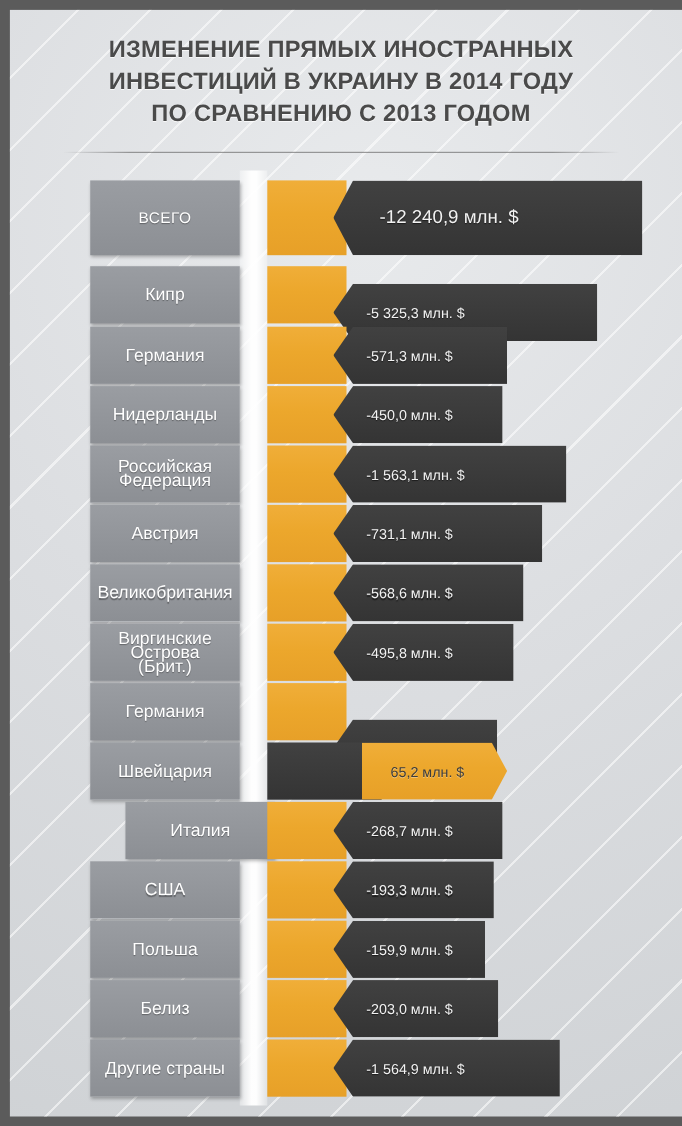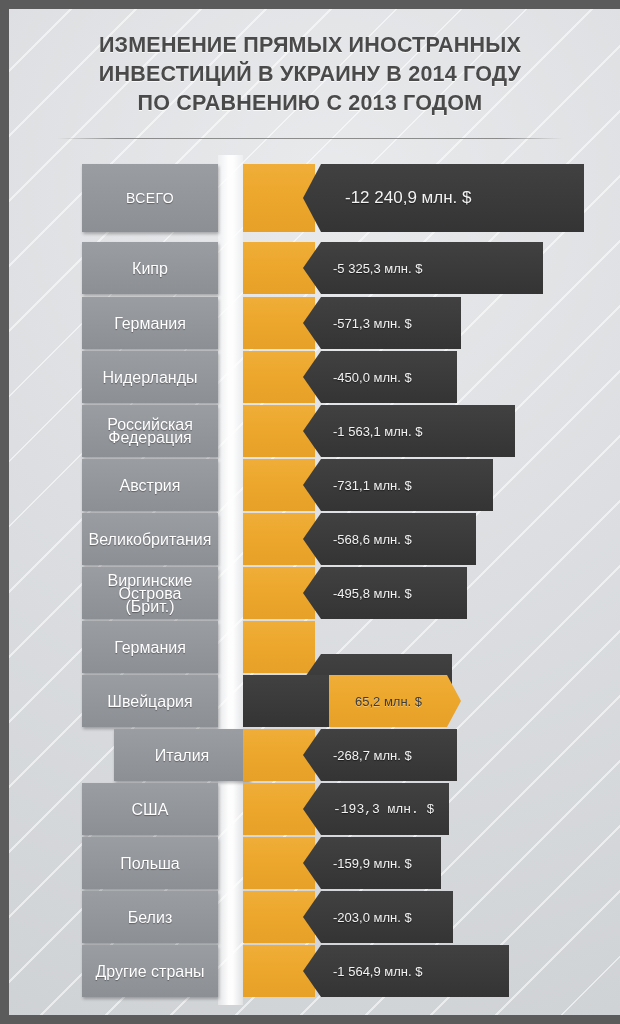--- a/index.html
+++ b/index.html
@@ -140,21 +140,21 @@
             <div class="orange" style="width: 72px; height: 68px;"></div>
             <div class="dark" style="left: 60px; width: 281px; height: 68px;">
               <span>-12 240,9 млн. $</span>
             </div>
           </div>
         </div>
         <div class="row">
           <div class="label-box" style="top: 87px; height: 52px;">Кипр</div>
           <div class="bar-wrap" style="top: 87px; height: 52px; width: 300px;">
             <div class="orange" style="width: 72px; height: 52px;"></div>
-            <div class="dark" style="left: 60px; width: 240px; height: 52px;">
+            <div class="dark" style="left: 60px; width: 240px; height: 52px; margin-top: 16px;">
               <span>-5 325,3 млн. $</span>
             </div>
           </div>
         </div>
         <div class="row">
           <div class="label-box" style="top: 142px; height: 52px;">Германия</div>
           <div class="bar-wrap" style="top: 142px; height: 52px; width: 218px;">
             <div class="orange" style="width: 72px; height: 52px;"></div>
             <div class="dark" style="left: 60px; width: 158px; height: 52px;">
               <span>-571,3 млн. $</span>
@@ -231,21 +231,21 @@
           <div class="label-box" style="top: 574px; height: 52px; margin-left: 32px;">Италия</div>
           <div class="bar-wrap" style="top: 574px; height: 52px; width: 214px;">
             <div class="orange" style="width: 72px; height: 52px;"></div>
             <div class="dark" style="left: 60px; width: 154px; height: 52px;">
               <span>-268,7 млн. $</span>
             </div>
           </div>
         </div>
         <div class="row">
           <div class="label-box" style="top: 628px; height: 52px;">США</div>
-          <div class="bar-wrap" style="top: 628px; height: 36px; width: 206px; font-family: Liberation Mono, monospace;">
+          <div class="bar-wrap" style="top: 628px; height: 36px; width: 206px;">
             <div class="orange" style="width: 72px; height: 52px;"></div>
             <div class="dark" style="left: 60px; width: 146px; height: 52px;">
               <span>-193,3 млн. $</span>
             </div>
           </div>
         </div>
         <div class="row">
           <div class="label-box" style="top: 682px; height: 52px;">Польша</div>
           <div class="bar-wrap" style="top: 682px; height: 52px; width: 198px;">
             <div class="orange" style="width: 72px; height: 52px;"></div>

